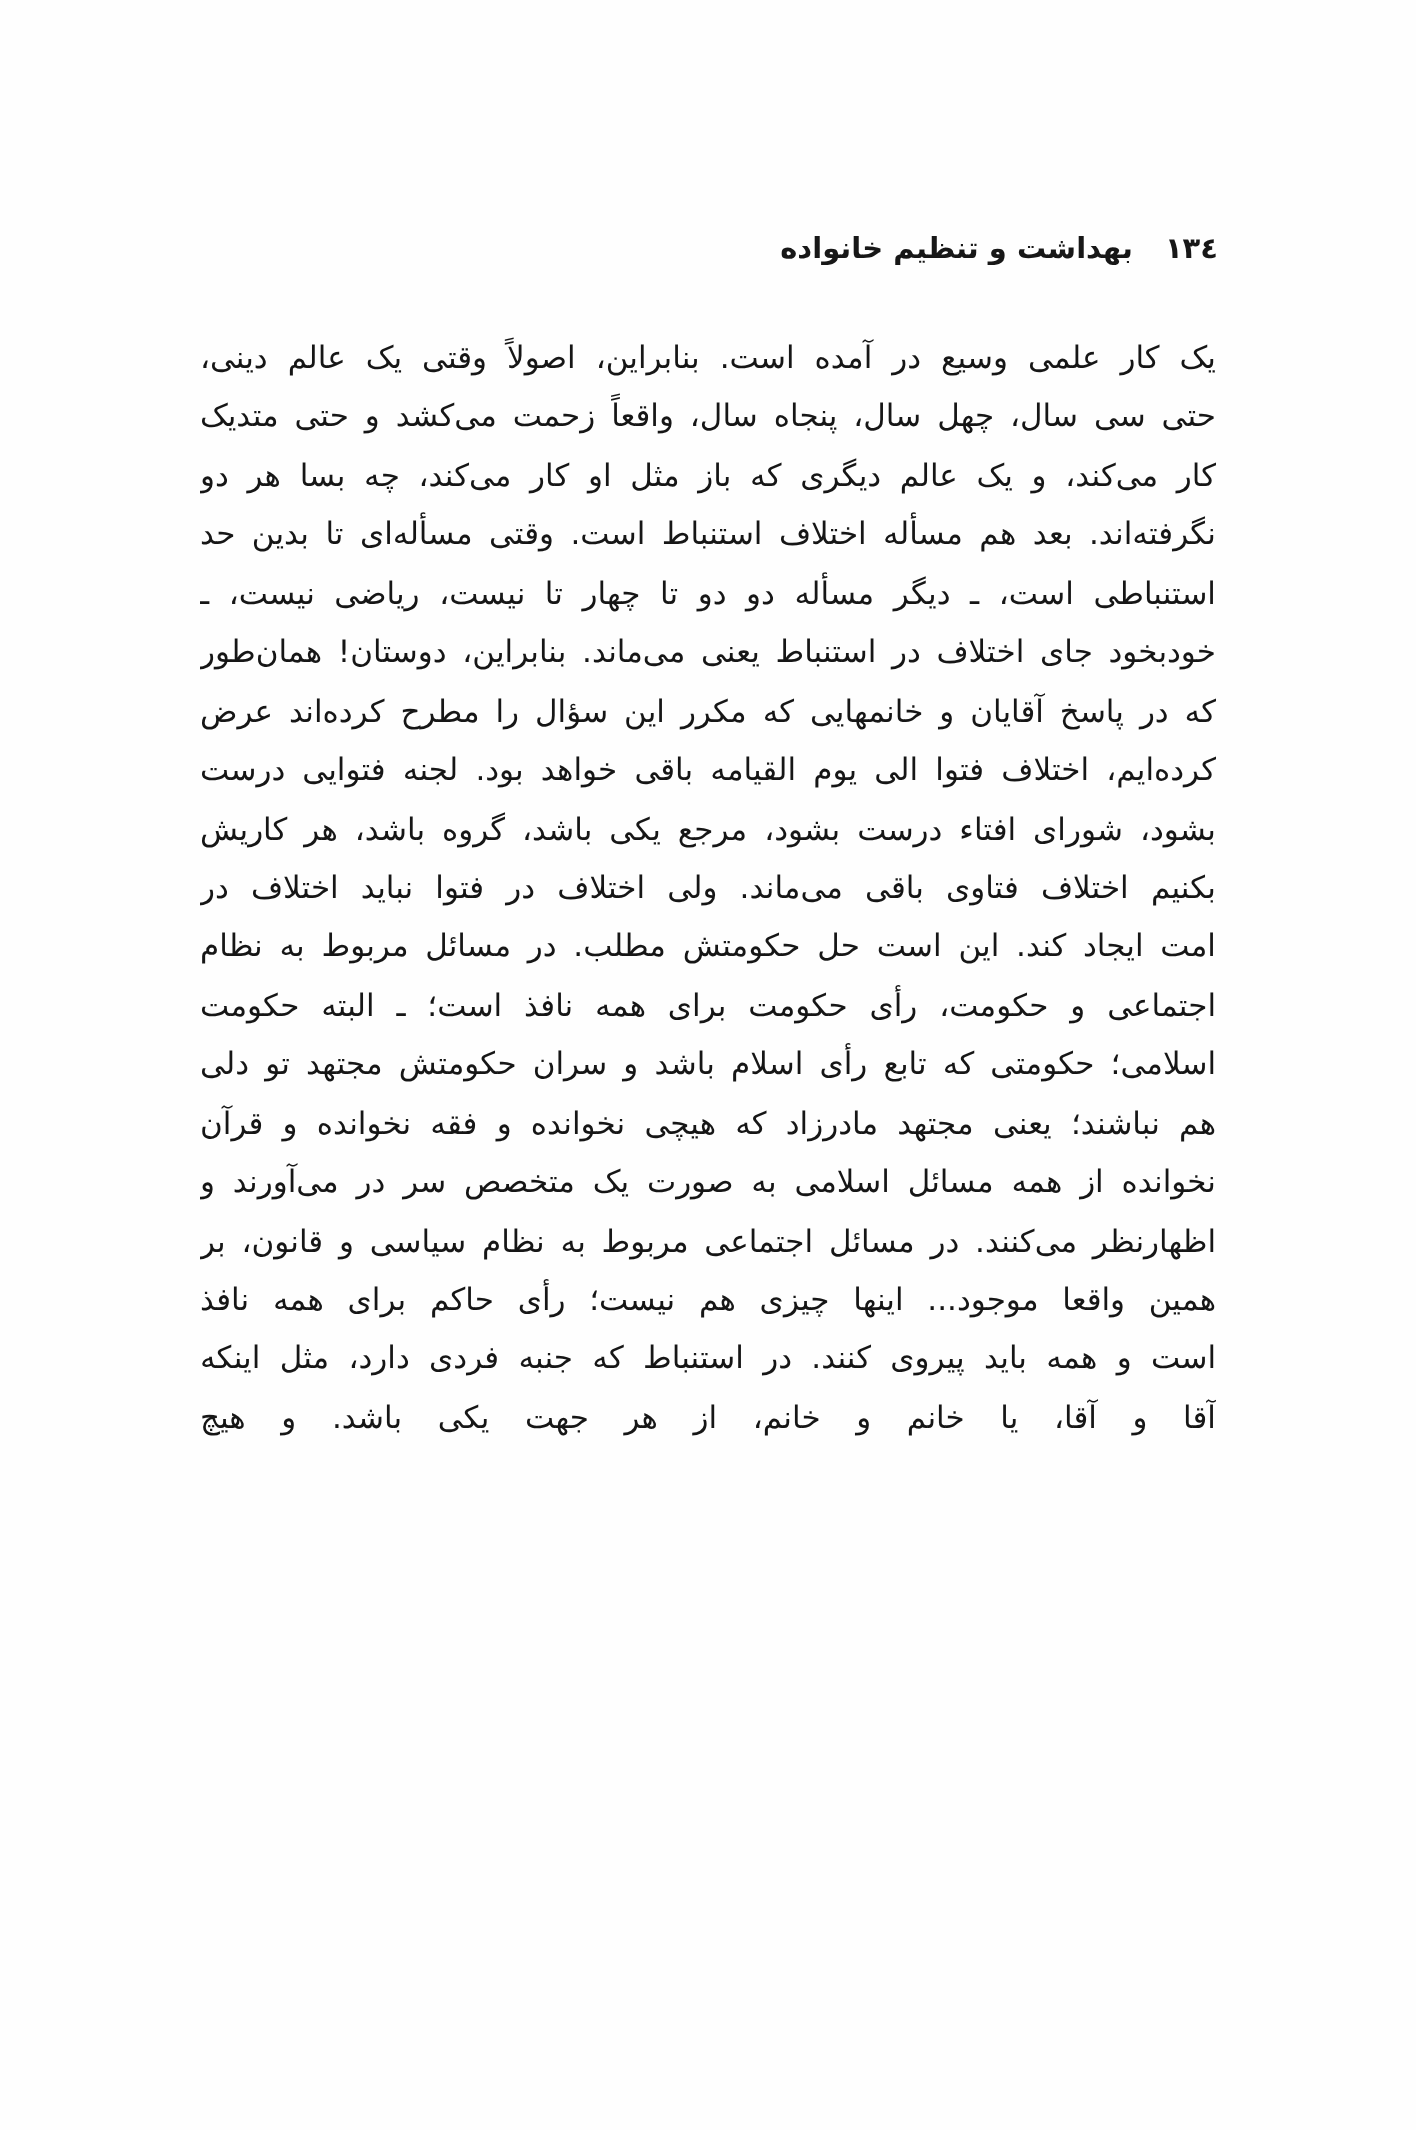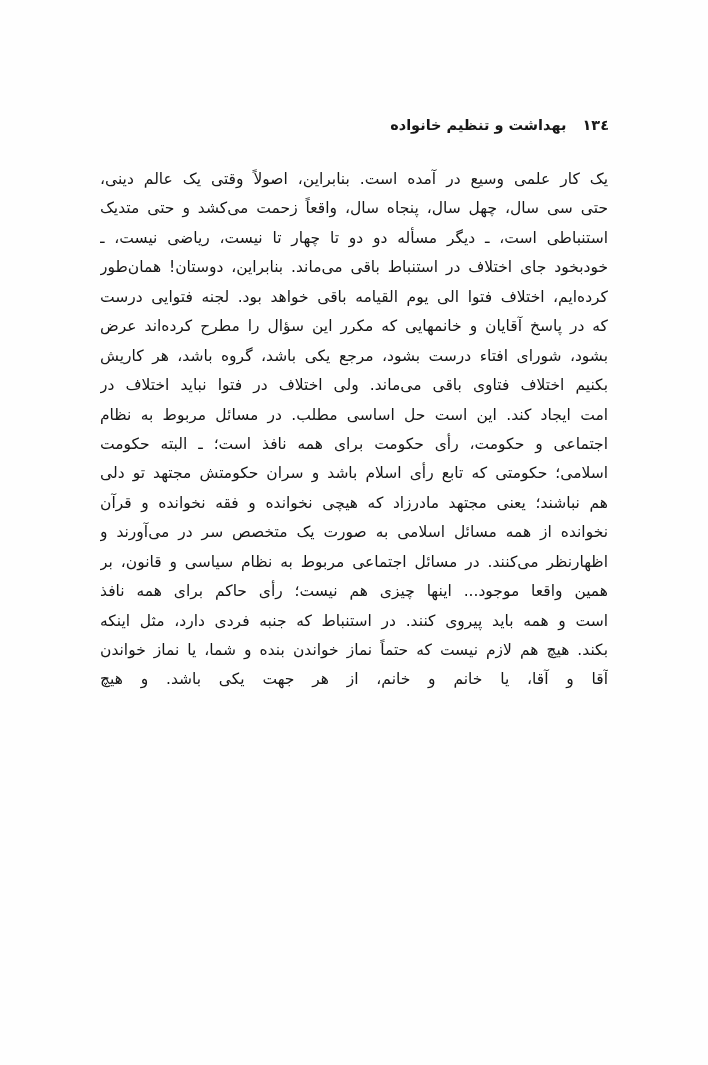--- a/index.html
+++ b/index.html
@@ -66,31 +66,32 @@
 <div class="page">
 
   <div class="running-header">
     <span class="page-number">۱۳٤</span>
     <span class="chapter-title">بهداشت و تنظیم خانواده</span>
   </div>
 
   <div class="text-block">
     <div class="line">یک کار علمی وسیع در آمده است. بنابراین، اصولاً وقتی یک عالم دینی،</div>
     <div class="line">حتی سی سال، چهل سال، پنجاه سال، واقعاً زحمت می‌کشد و حتی متدیک</div>
+    <div class="line">کار می‌کند، و یک عالم دیگری که باز مثل او کار می‌کند، چه بسا هر دو</div>
+    <div class="line">نگرفته‌اند. بعد هم مسأله اختلاف استنباط است. وقتی مسأله‌ای تا بدین حد</div>
     <div class="line">استنباطی است، ـ دیگر مسأله دو دو تا چهار تا نیست، ریاضی نیست، ـ</div>
-    <div class="line">خودبخود جای اختلاف در استنباط باقی می‌ماند. بنابراین، دوستان! همان‌طور</div>
+    <div class="line">خودبخود جای اختلاف در استنباط یعنی می‌ماند. بنابراین، دوستان! همان‌طور</div>
+    <div class="line">که در پاسخ آقایان و خانمهایی که مکرر این سؤال را مطرح کرده‌اند عرض</div>
     <div class="line">کرده‌ایم، اختلاف فتوا الی یوم القیامه باقی خواهد بود. لجنه فتوایی درست</div>
-    <div class="line">که در پاسخ آقایان و خانمهایی که مکرر این سؤال را مطرح کرده‌اند عرض</div>
     <div class="line">بشود، شورای افتاء درست بشود، مرجع یکی باشد، گروه باشد، هر کاریش</div>
     <div class="line">بکنیم اختلاف فتاوی باقی می‌ماند. ولی اختلاف در فتوا نباید اختلاف در</div>
-    <div class="line">امت ایجاد کند. این است حل اساسی مطلب. در مسائل مربوط به نظام</div>
+    <div class="line">امت ایجاد کند. این است حل حکومتش مطلب. در مسائل مربوط به نظام</div>
     <div class="line">اجتماعی و حکومت، رأی حکومت برای همه نافذ است؛ ـ البته حکومت</div>
     <div class="line">اسلامی؛ حکومتی که تابع رأی اسلام باشد و سران حکومتش مجتهد تو دلی</div>
     <div class="line">هم نباشند؛ یعنی مجتهد مادرزاد که هیچی نخوانده و فقه نخوانده و قرآن</div>
     <div class="line">نخوانده از همه مسائل اسلامی به صورت یک متخصص سر در می‌آورند و</div>
     <div class="line">اظهارنظر می‌کنند. در مسائل اجتماعی مربوط به نظام سیاسی و قانون، بر طبق</div>
     <div class="line">همین واقعا موجود... اینها چیزی هم نیست؛ رأی حاکم برای همه نافذ</div>
     <div class="line">است و همه باید پیروی کنند. در استنباط که جنبه فردی دارد، مثل اینکه</div>
-    <div class="line">بکند. هیچ هم لازم نیست که حتماً نماز خواندن بنده و شما، یا نماز خواندن</div>
     <div class="line">آقا و آقا، یا خانم و خانم، از هر جهت یکی باشد. و هیچ</div>
   </div>
 
 </div>
 
 </body></html>

